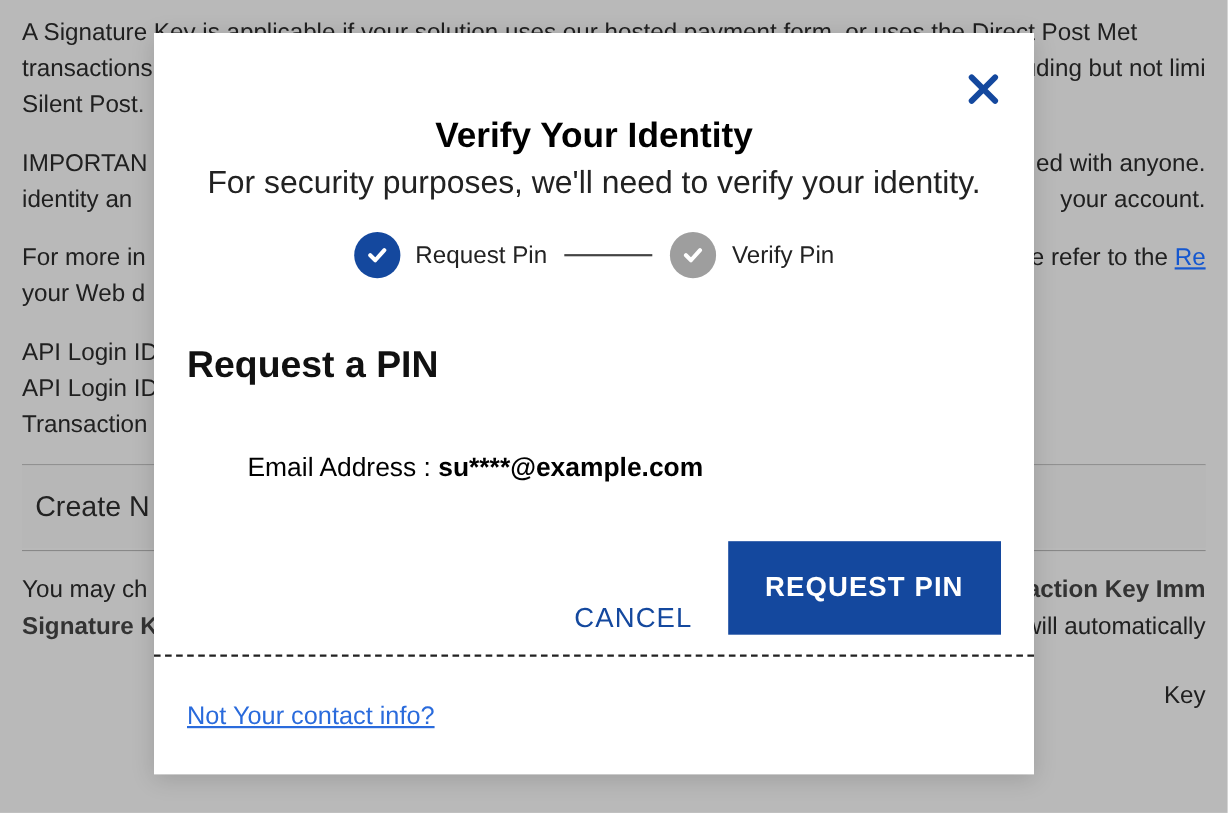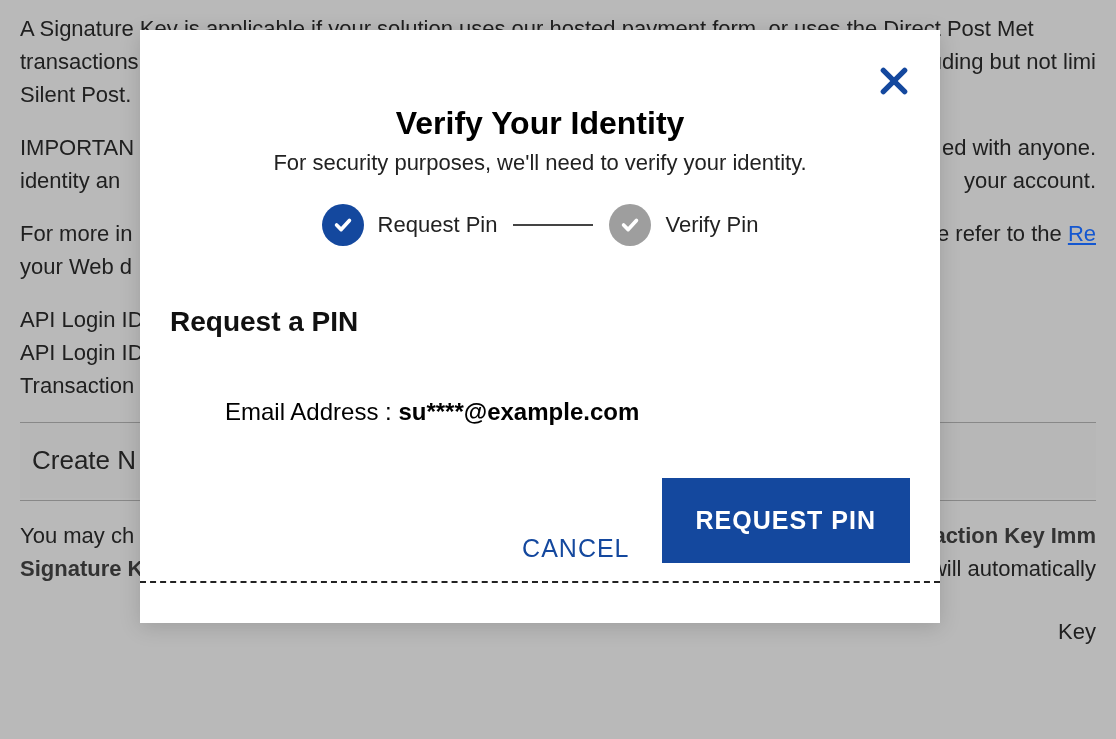--- a/index.html
+++ b/index.html
@@ -49,21 +49,21 @@
     }
     .close-btn svg { display: block; }
     .modal-title {
       text-align: center;
       font-size: 32px;
       font-weight: 700;
       margin-top: 45px;
     }
     .modal-subtitle {
       text-align: center;
-      font-size: 22px;
+      font-size: 29px;
       margin-top: 8px;
       color: #222;
     }
     .steps {
       display: flex;
       align-items: center;
       justify-content: center;
       margin-top: 28px;
       gap: 10px;
     }
@@ -81,21 +81,21 @@
     .step-circle.inactive { background: #9e9e9e; }
     .step-circle svg { width: 22px; height: 22px; }
     .step-label { font-size: 22px; color: #222; }
     .step-connector {
       width: 80px;
       height: 2px;
       background: #444;
       margin: 0 6px;
     }
     .section-title {
-      font-size: 28px;
+      font-size: 34px;
       font-weight: 700;
       margin-top: 60px;
       color: #111;
     }
     .section-desc {
       font-size: 23px;
       margin-top: 14px;
       color: #222;
     }
     .email-row {
@@ -227,13 +227,14 @@
     <span>Email Address : </span><span class="email-value">su****@example.com</span>
   </div>
 
   <div class="button-row">
     <button class="btn-cancel">CANCEL</button>
     <button class="btn-request">REQUEST PIN</button>
   </div>
 
   <hr class="dashed-hr">
 
+  <a class="contact-link">Not Your contact info?</a>
 </div>
 
 </body></html>

